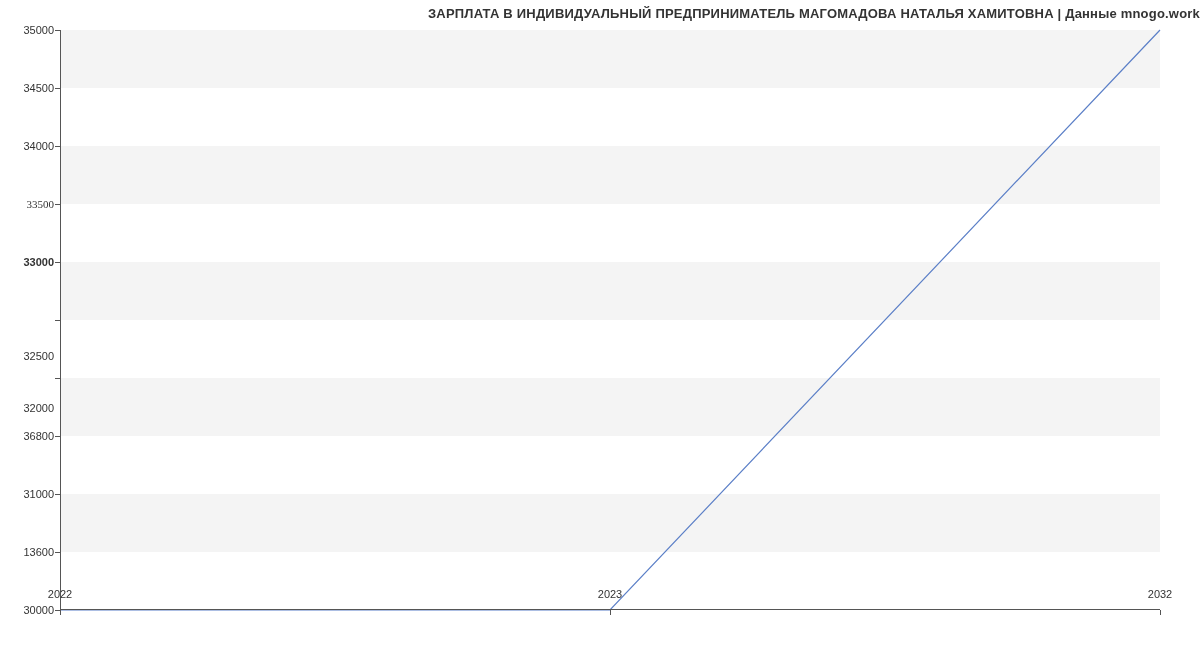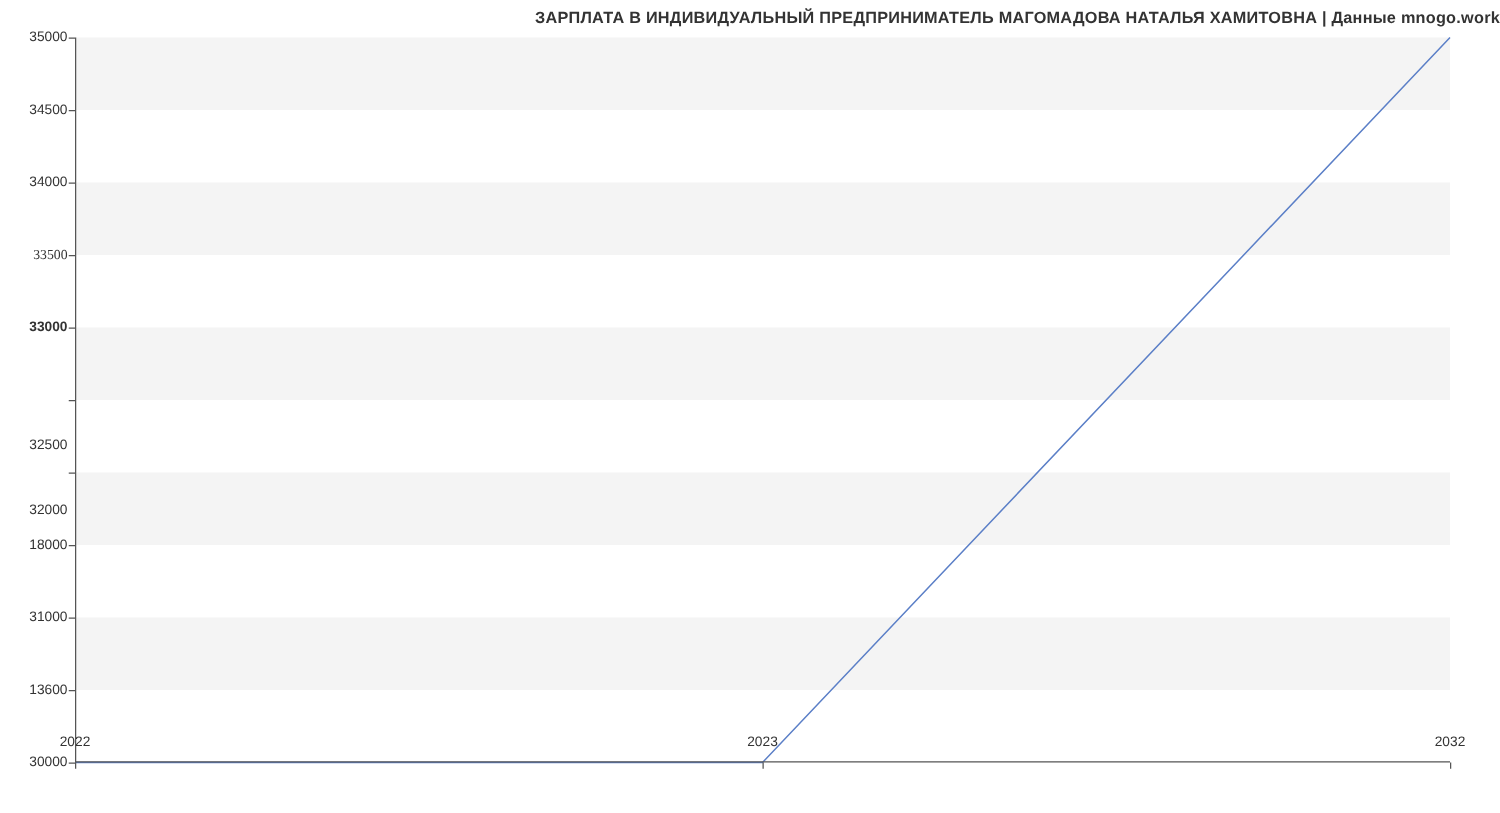--- a/index.html
+++ b/index.html
@@ -114,21 +114,21 @@
     <div class="border-bottom"></div>
   </div>
 
   <div id="y-axis">
       <div class="y-tick-label" style="top: 610px;">30000</div>
       <div class="y-tick-mark" style="top: 610px;"></div>
       <div class="y-tick-label" style="top: 552px;">13600</div>
       <div class="y-tick-mark" style="top: 552px;"></div>
       <div class="y-tick-label" style="top: 494px;">31000</div>
       <div class="y-tick-mark" style="top: 494px;"></div>
-      <div class="y-tick-label" style="top: 436px;">18000</div>
+      <div class="y-tick-label" style="top: 436px;">36800</div>
       <div class="y-tick-mark" style="top: 436px;"></div>
       <div class="y-tick-label" style="top: 368px; margin-top: 40px;">32000</div>
       <div class="y-tick-mark" style="top: 378px;"></div>
       <div class="y-tick-label" style="top: 320px; margin-top: 36px;">32500</div>
       <div class="y-tick-mark" style="top: 320px;"></div>
       <div class="y-tick-label" style="top: 262px; font-weight: bold;">33000</div>
       <div class="y-tick-mark" style="top: 262px;"></div>
       <div class="y-tick-label" style="top: 204px; font-family: Liberation Serif, serif;">33500</div>
       <div class="y-tick-mark" style="top: 204px;"></div>
       <div class="y-tick-label" style="top: 146px; text-align: right;">34000</div>

